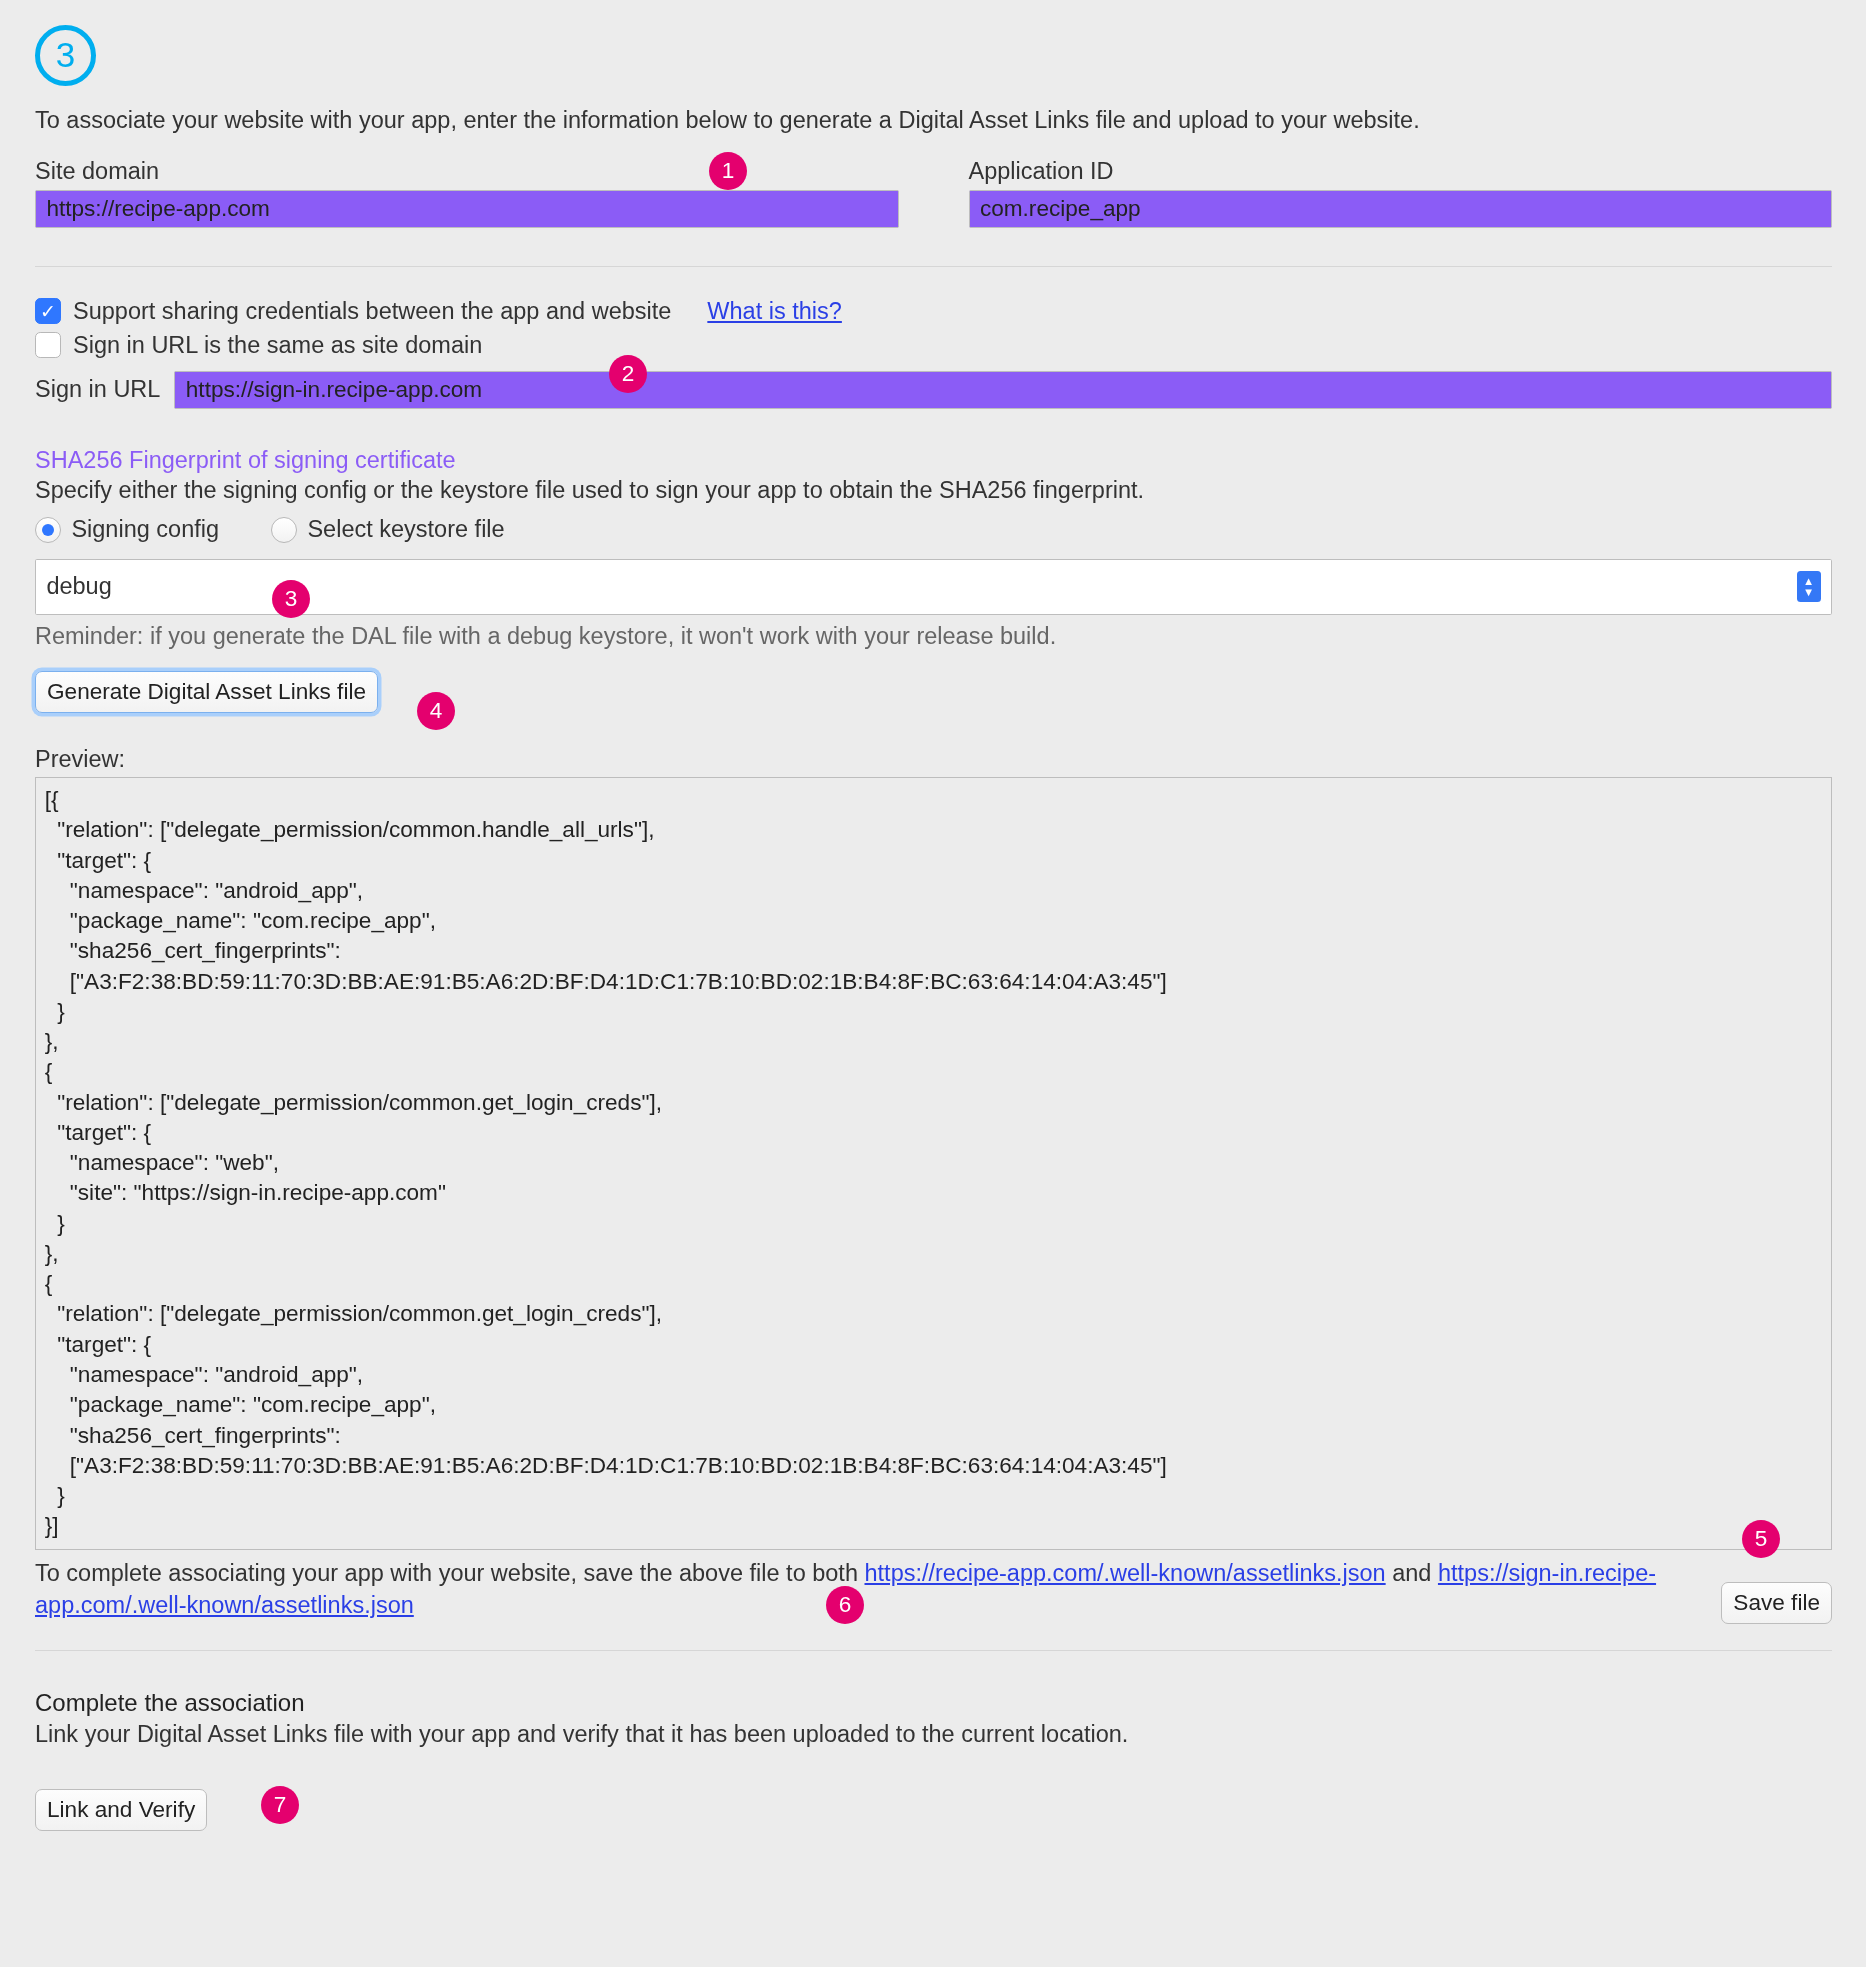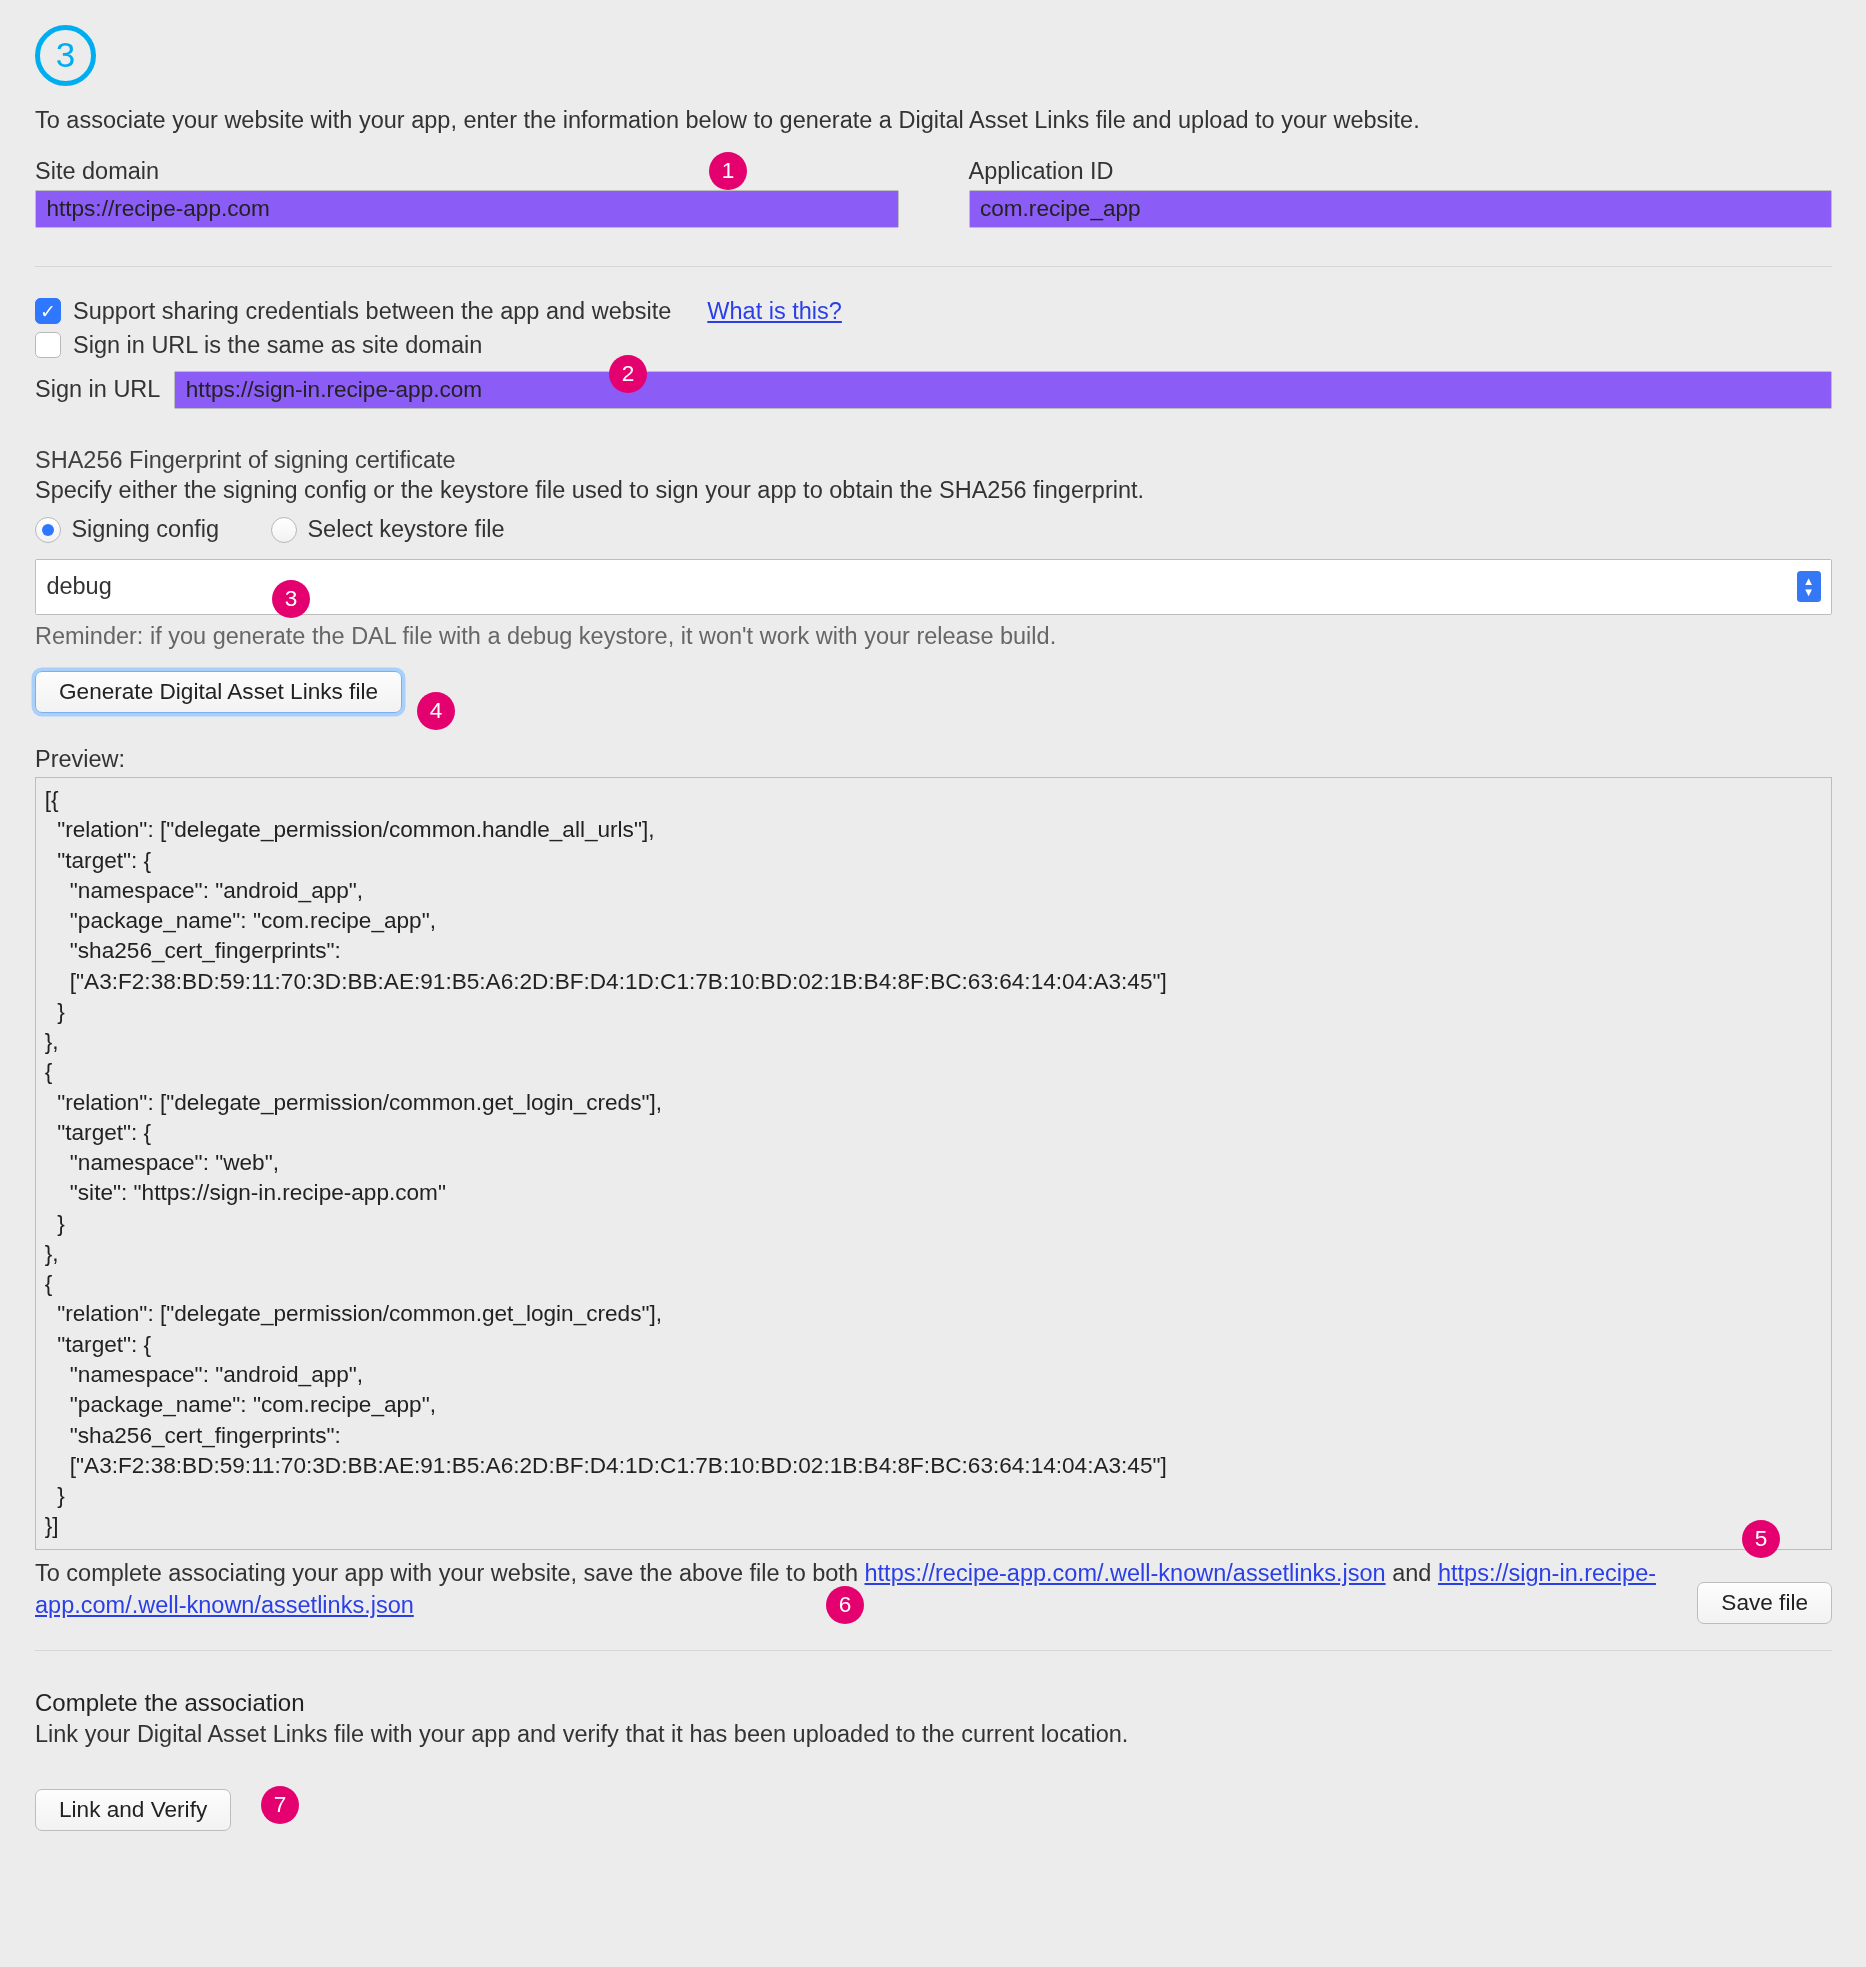--- a/index.html
+++ b/index.html
@@ -103,21 +103,21 @@
   .signin-row {
     display: flex;
     align-items: center;
     gap: 14px;
     margin-top: 12px;
   }
   .signin-row .label { white-space: nowrap; }
   .signin-row input { flex: 1; }
   .section-title {
     font-size: 23.5px;
-    color: #404040;
+    color: #8b5cf6;
     margin-top: 38px;
     margin-bottom: 3.5px;
   }
   .section-desc {
     color: #333;
     margin-bottom: 12px;
   }
   .radio-row {
     display: flex;
     align-items: center;
@@ -170,21 +170,21 @@
   }
   .reminder {
     color: #666;
     margin-top: 8.7px;
     margin-bottom: 21px;
   }
   .btn {
     border: 0.9px solid #bdbdbd;
     background: linear-gradient(#fdfdfd,#f2f2f2);
     border-radius: 7px;
-    padding: 7px 23px;
+    padding: 7px 11px;
     font-size: 22.6px;
     color: #222;
     cursor: pointer;
     font-family: inherit;
   }
   .btn.focus {
     box-shadow: 0 0 0 3.5px #a9cffb;
     border-color: #7bb0ee;
   }
   .preview-label {

